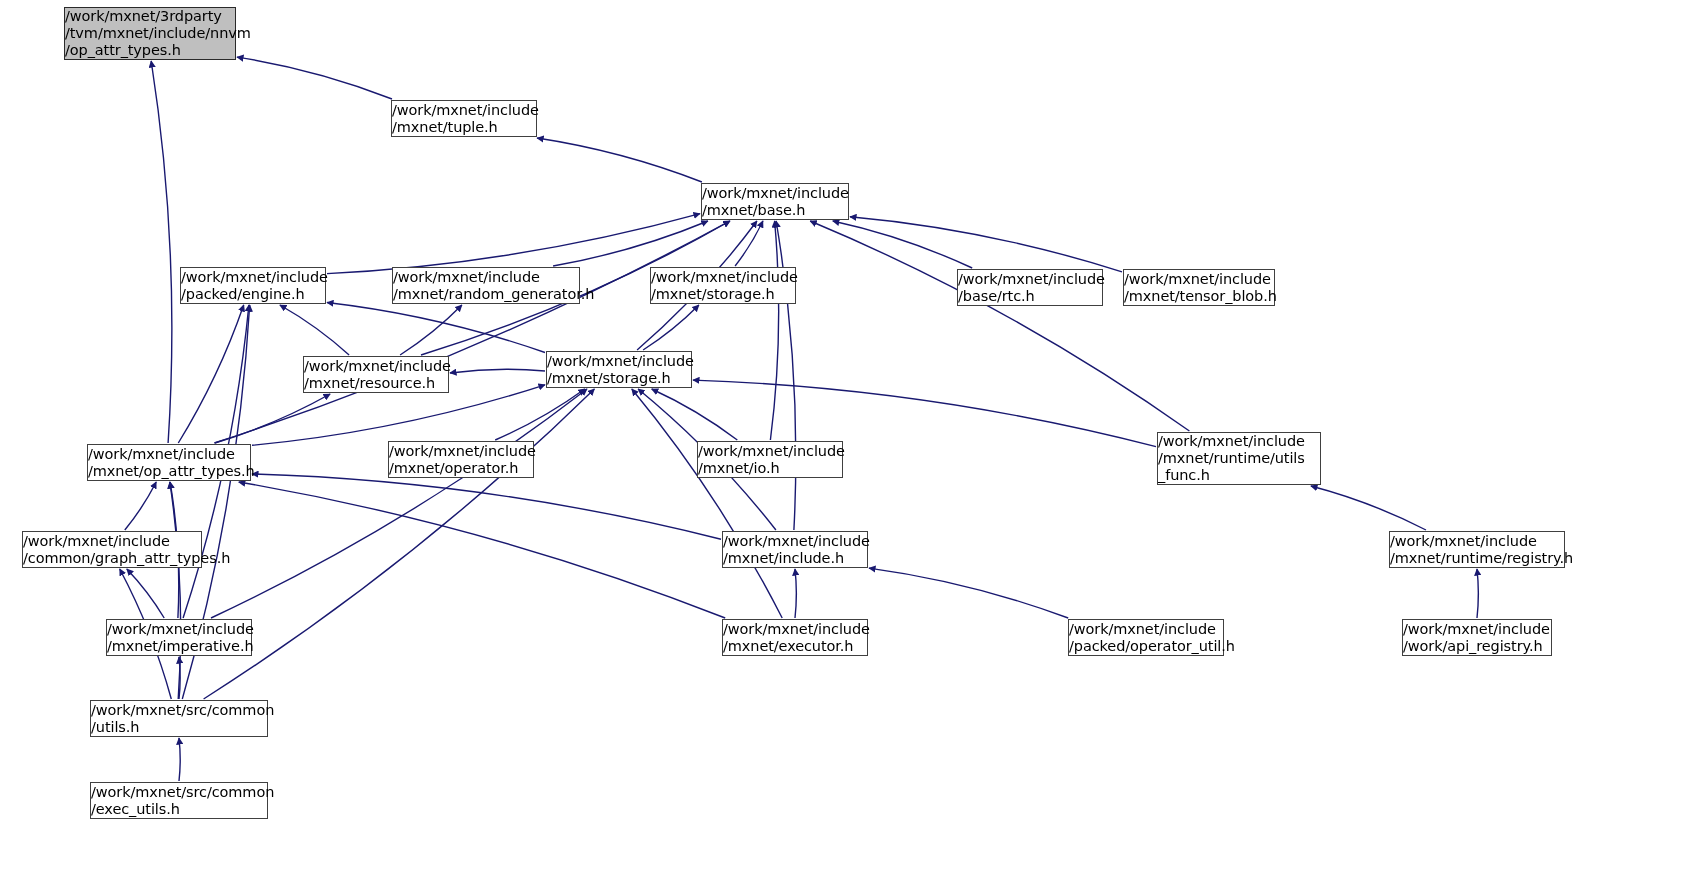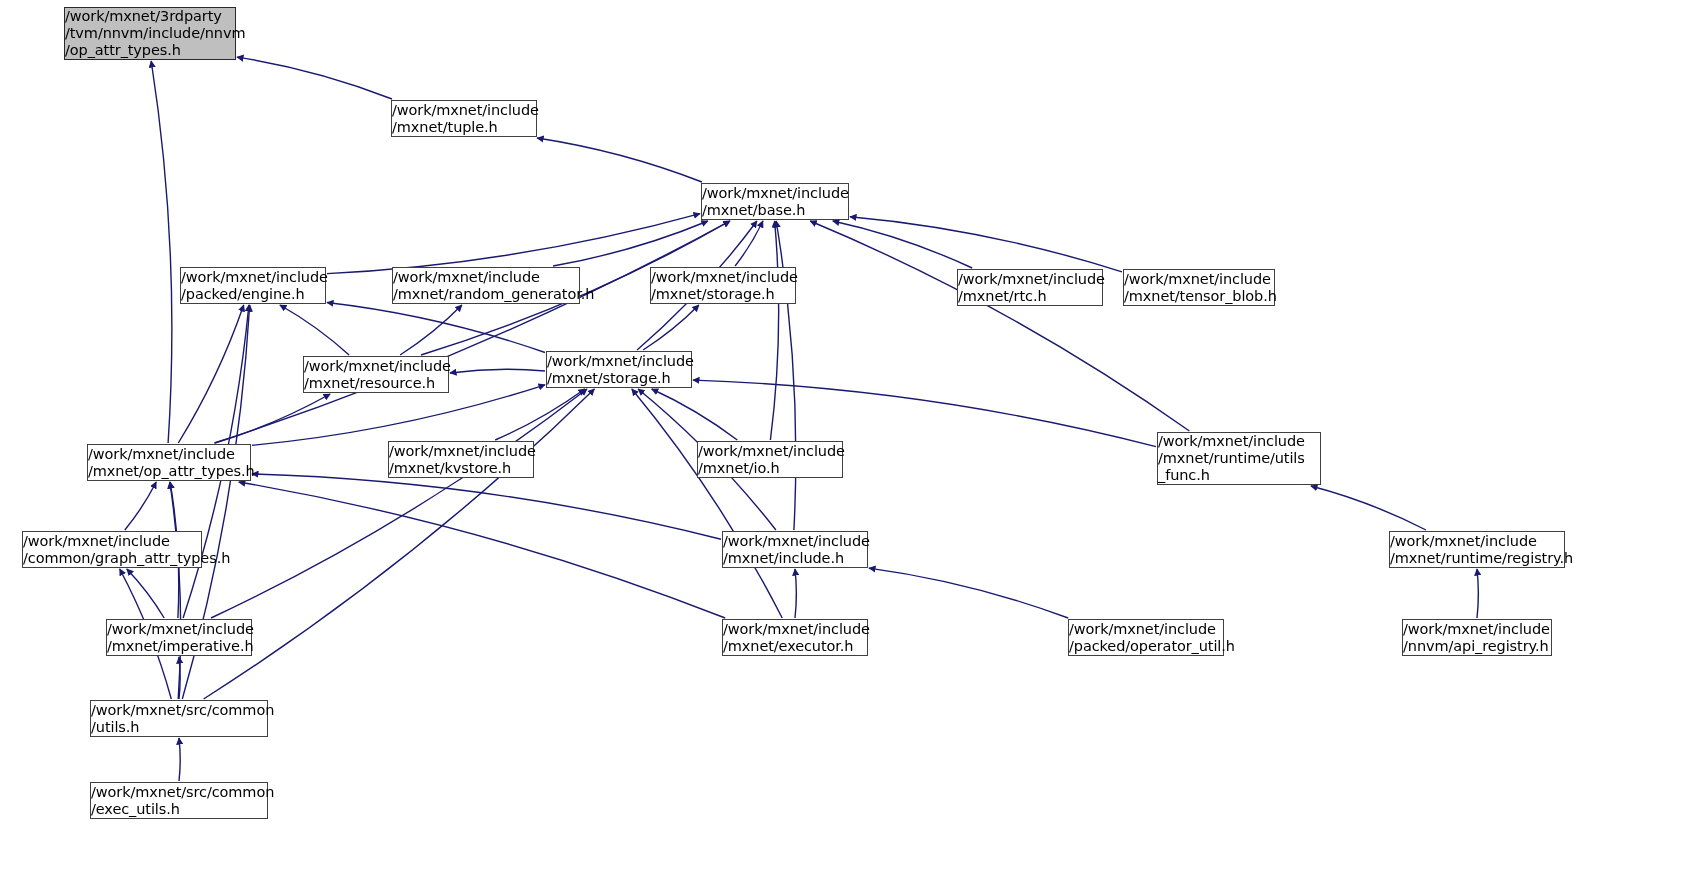--- a/index.html
+++ b/index.html
@@ -98,37 +98,37 @@
         <path d="M 171.3 699.0 Q 152.7 631.2 119.7 569.0" marker-end="url(#arrow)"></path>
         <path d="M 795.0 618.0 Q 797.7 593.5 795.0 569.0" marker-end="url(#arrow)"></path>
         <path d="M 1068.2 618.0 Q 971.4 582.1 869.0 568.1" marker-end="url(#arrow)"></path>
         <path d="M 1477.0 618.0 Q 1479.7 593.5 1477.0 569.0" marker-end="url(#arrow)"></path>
         <path d="M 1426.0 530.0 Q 1370.9 501.7 1310.9 486.0" marker-end="url(#arrow)"></path>
         <path d="M 179.0 699.0 Q 181.3 678.0 179.0 657.0" marker-end="url(#arrow)"></path>
         <path d="M 179.0 781.0 Q 181.4 759.5 179.0 738.0" marker-end="url(#arrow)"></path>
       </g>
   </svg>
   <div id="nodes">
-      <div class="node root" style="left: 64px; top: 7px; width: 172px; height: 53px;"><span class="line">/work/mxnet/3rdparty</span><span class="line">/tvm/nnvm/include/nnvm</span><span class="line">/op_attr_types.h</span></div>
+      <div class="node root" style="left: 64px; top: 7px; width: 172px; height: 53px;"><span class="line">/work/mxnet/3rdparty</span><span class="line">/tvm/mxnet/include/nnvm</span><span class="line">/op_attr_types.h</span></div>
       <div class="node" style="left: 391px; top: 100px; width: 146px; height: 37px;"><span class="line">/work/mxnet/include</span><span class="line">/mxnet/tuple.h</span></div>
       <div class="node" style="left: 701px; top: 183px; width: 148px; height: 37px;"><span class="line">/work/mxnet/include</span><span class="line">/mxnet/base.h</span></div>
       <div class="node" style="left: 180px; top: 267px; width: 146px; height: 37px;"><span class="line">/work/mxnet/include</span><span class="line">/packed/engine.h</span></div>
       <div class="node" style="left: 392px; top: 267px; width: 188px; height: 37px;"><span class="line">/work/mxnet/include</span><span class="line">/mxnet/random_generator.h</span></div>
       <div class="node" style="left: 650px; top: 267px; width: 146px; height: 37px;"><span class="line">/work/mxnet/include</span><span class="line">/mxnet/storage.h</span></div>
-      <div class="node" style="left: 957px; top: 269px; width: 146px; height: 37px;"><span class="line">/work/mxnet/include</span><span class="line">/mxnet/rtc.h</span></div>
+      <div class="node" style="left: 957px; top: 269px; width: 146px; height: 37px;"><span class="line">/work/mxnet/include</span><span class="line">/base/rtc.h</span></div>
       <div class="node" style="left: 1123px; top: 269px; width: 152px; height: 37px;"><span class="line">/work/mxnet/include</span><span class="line">/mxnet/tensor_blob.h</span></div>
       <div class="node" style="left: 303px; top: 356px; width: 146px; height: 37px;"><span class="line">/work/mxnet/include</span><span class="line">/mxnet/resource.h</span></div>
       <div class="node" style="left: 546px; top: 351px; width: 146px; height: 37px;"><span class="line">/work/mxnet/include</span><span class="line">/mxnet/storage.h</span></div>
       <div class="node" style="left: 87px; top: 444px; width: 164px; height: 37px;"><span class="line">/work/mxnet/include</span><span class="line">/mxnet/op_attr_types.h</span></div>
-      <div class="node" style="left: 388px; top: 441px; width: 146px; height: 37px;"><span class="line">/work/mxnet/include</span><span class="line">/mxnet/kvstore.h</span></div>
+      <div class="node" style="left: 388px; top: 441px; width: 146px; height: 37px;"><span class="line">/work/mxnet/include</span><span class="line">/mxnet/operator.h</span></div>
       <div class="node" style="left: 697px; top: 441px; width: 146px; height: 37px;"><span class="line">/work/mxnet/include</span><span class="line">/mxnet/io.h</span></div>
       <div class="node" style="left: 1157px; top: 432px; width: 164px; height: 53px;"><span class="line">/work/mxnet/include</span><span class="line">/mxnet/runtime/utils</span><span class="line">_func.h</span></div>
       <div class="node" style="left: 22px; top: 531px; width: 180px; height: 37px;"><span class="line">/work/mxnet/include</span><span class="line">/common/graph_attr_types.h</span></div>
       <div class="node" style="left: 722px; top: 531px; width: 146px; height: 37px;"><span class="line">/work/mxnet/include</span><span class="line">/mxnet/include.h</span></div>
       <div class="node" style="left: 1389px; top: 531px; width: 176px; height: 37px;"><span class="line">/work/mxnet/include</span><span class="line">/mxnet/runtime/registry.h</span></div>
       <div class="node" style="left: 106px; top: 619px; width: 146px; height: 37px;"><span class="line">/work/mxnet/include</span><span class="line">/mxnet/imperative.h</span></div>
       <div class="node" style="left: 722px; top: 619px; width: 146px; height: 37px;"><span class="line">/work/mxnet/include</span><span class="line">/mxnet/executor.h</span></div>
       <div class="node" style="left: 1068px; top: 619px; width: 156px; height: 37px;"><span class="line">/work/mxnet/include</span><span class="line">/packed/operator_util.h</span></div>
-      <div class="node" style="left: 1402px; top: 619px; width: 150px; height: 37px;"><span class="line">/work/mxnet/include</span><span class="line">/nnvm/api_registry.h</span></div>
+      <div class="node" style="left: 1402px; top: 619px; width: 150px; height: 37px;"><span class="line">/work/mxnet/include</span><span class="line">/work/api_registry.h</span></div>
       <div class="node" style="left: 90px; top: 700px; width: 178px; height: 37px;"><span class="line">/work/mxnet/src/common</span><span class="line">/utils.h</span></div>
       <div class="node" style="left: 90px; top: 782px; width: 178px; height: 37px;"><span class="line">/work/mxnet/src/common</span><span class="line">/exec_utils.h</span></div>
     </div>
 </div>
 
 </body></html>

